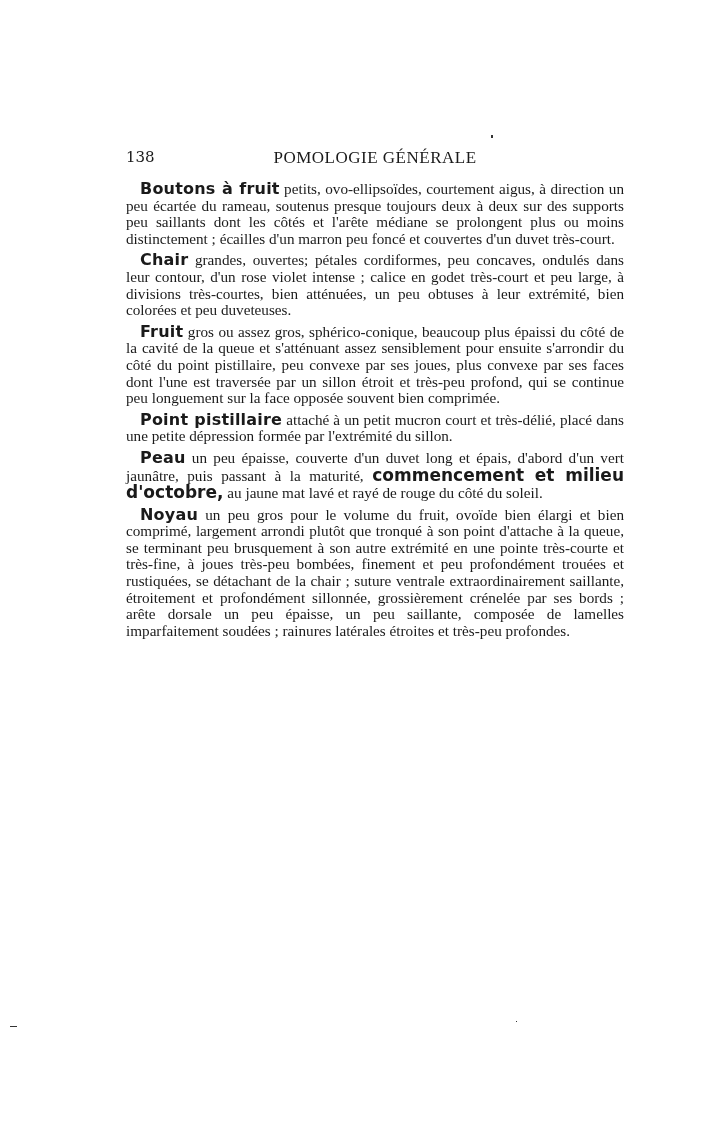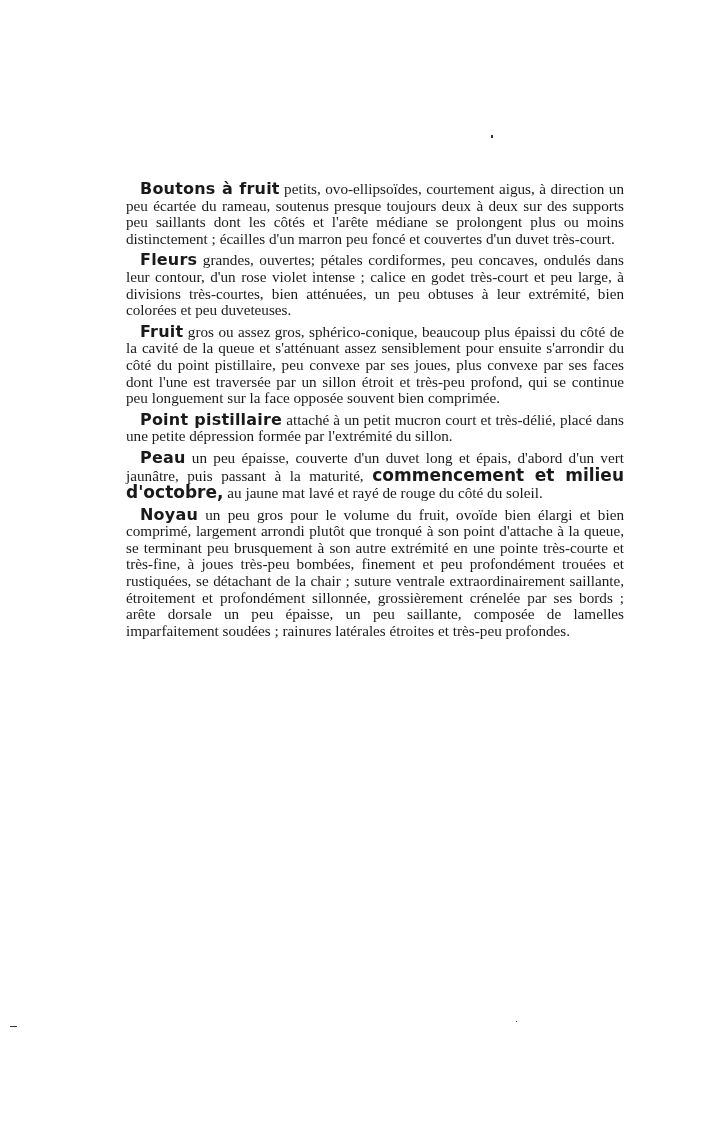--- a/index.html
+++ b/index.html
@@ -19,22 +19,26 @@
   .emph { font-family: "DejaVu Sans", sans-serif; font-weight: bold; font-size: 17px; }
 </style>
 </head>
 <body>
 
 <div class="page">
   <span class="speck" style="left:491px;top:135px;width:2px;height:3px;"></span>
   <span class="speck" style="left:10px;top:1026px;width:7px;height:1px;"></span>
   <span class="speck" style="left:516px;top:1021px;width:1px;height:1px;"></span>
 
+  <div class="header">
+    <span class="page-number">138</span>
+    <div class="running-title">POMOLOGIE GÉNÉRALE</div>
+  </div>
 
   <div class="body-text">
     <p class="para"><span class="term">Boutons à fruit</span><span> petits, ovo-ellipsoïdes, courtement aigus, à direction un peu écartée du rameau, soutenus presque toujours deux à deux sur des supports peu saillants dont les côtés et l'arête médiane se prolongent plus ou moins distinctement ; écailles d'un marron peu foncé et couvertes d'un duvet très-court.</span></p>
-    <p class="para"><span class="term">Fleurs</span><span> grandes, ouvertes; pétales cordiformes, peu concaves, ondulés dans leur contour, d'un rose violet intense ; calice en godet très-court et peu large, à divisions très-courtes, bien atténuées, un peu obtuses à leur extrémité, bien colorées et peu duveteuses.</span></p>
+    <p class="para"><span class="term">Chair</span><span> grandes, ouvertes; pétales cordiformes, peu concaves, ondulés dans leur contour, d'un rose violet intense ; calice en godet très-court et peu large, à divisions très-courtes, bien atténuées, un peu obtuses à leur extrémité, bien colorées et peu duveteuses.</span></p>
     <p class="para"><span class="term">Fruit</span><span> gros ou assez gros, sphérico-conique, beaucoup plus épaissi du côté de la cavité de la queue et s'atténuant assez sensiblement pour ensuite s'arrondir du côté du point pistillaire, peu convexe par ses joues, plus convexe par ses faces dont l'une est traversée par un sillon étroit et très-peu profond, qui se continue peu longuement sur la face opposée souvent bien comprimée.</span></p>
     <p class="para"><span class="term">Point pistillaire</span><span> attaché à un petit mucron court et très-délié, placé dans une petite dépression formée par l'extrémité du sillon.</span></p>
     <p class="para"><span class="term">Peau</span><span> un peu épaisse, couverte d'un duvet long et épais, d'abord d'un vert jaunâtre, puis passant à la maturité, </span><span class="emph">commencement et milieu d'octobre,</span><span> au jaune mat lavé et rayé de rouge du côté du soleil.</span></p>
     <p class="para"><span class="term">Noyau</span><span> un peu gros pour le volume du fruit, ovoïde bien élargi et bien comprimé, largement arrondi plutôt que tronqué à son point d'attache à la queue, se terminant peu brusquement à son autre extrémité en une pointe très-courte et très-fine, à joues très-peu bombées, finement et peu profondément trouées et rustiquées, se détachant de la chair ; suture ventrale extraordinairement saillante, étroitement et profondément sillonnée, grossièrement crénelée par ses bords ; arête dorsale un peu épaisse, un peu saillante, composée de lamelles imparfaitement soudées ; rainures latérales étroites et très-peu profondes.</span></p>
   </div>
 </div>
 
 </body></html>

